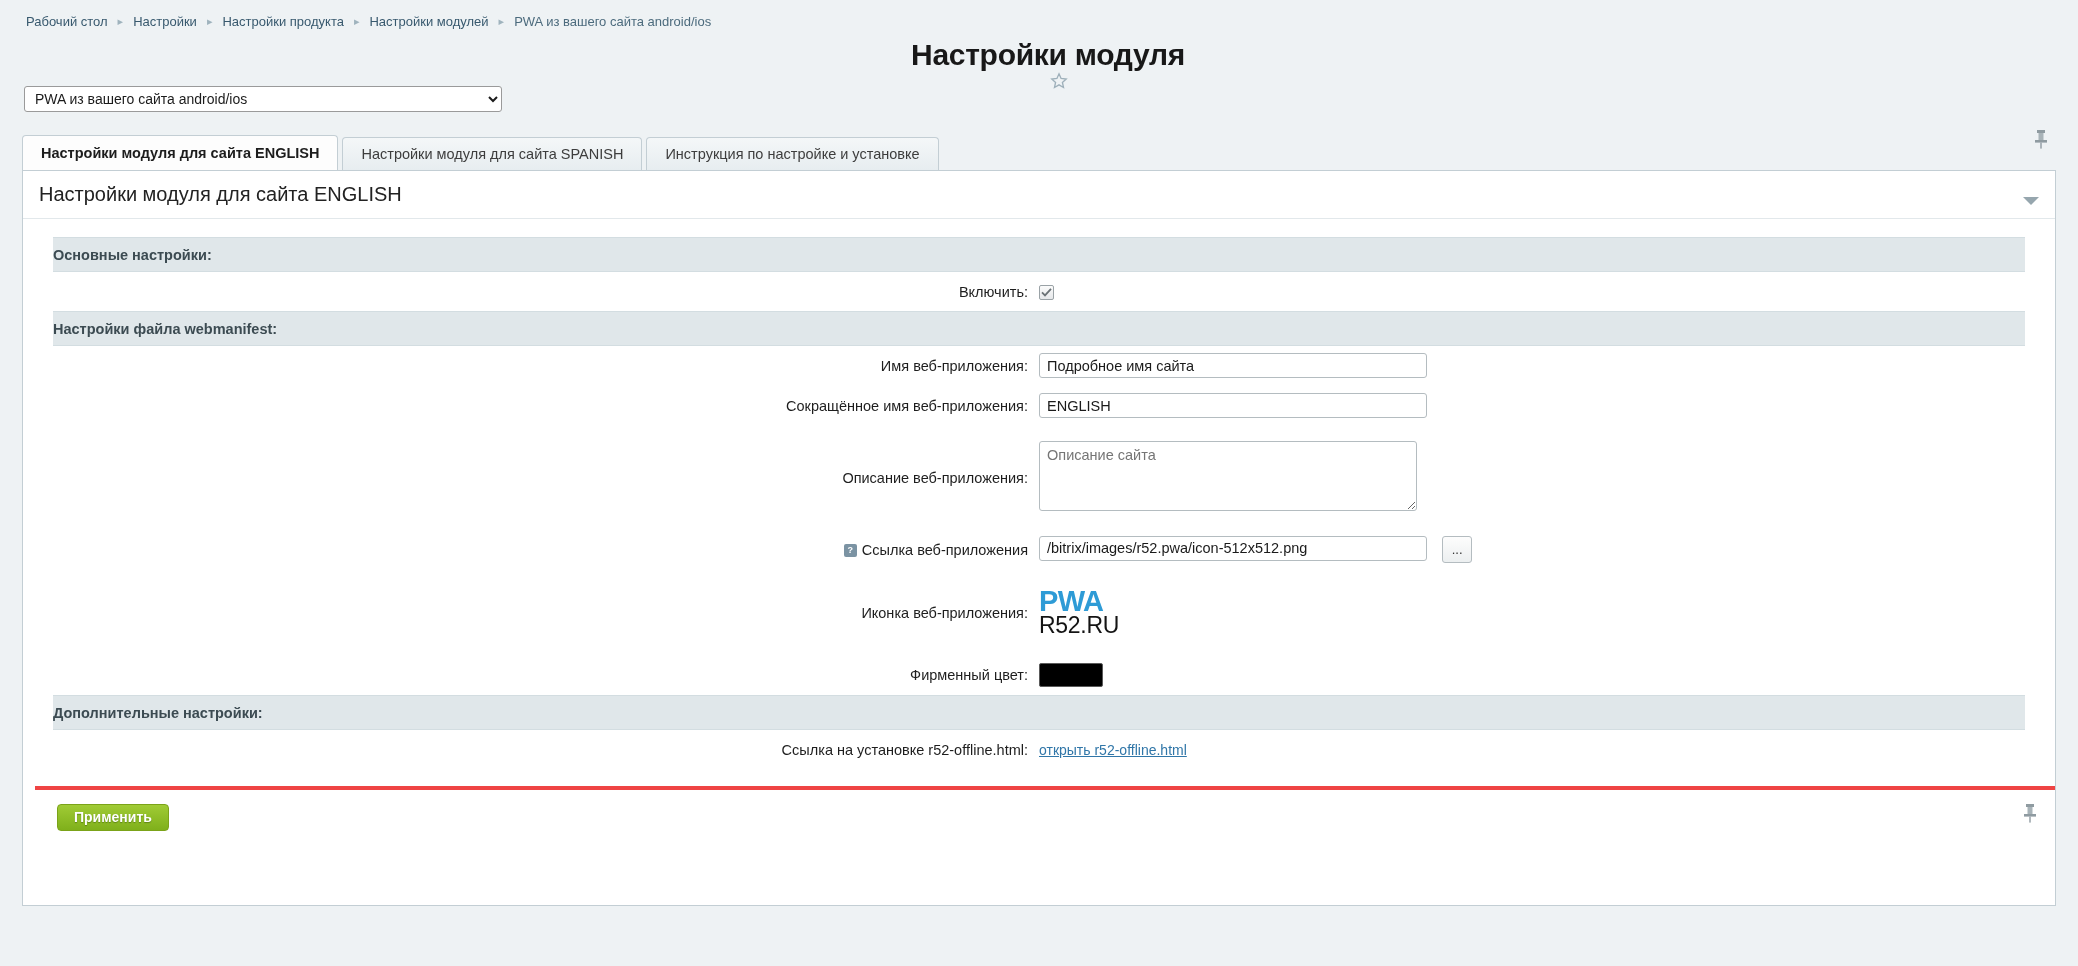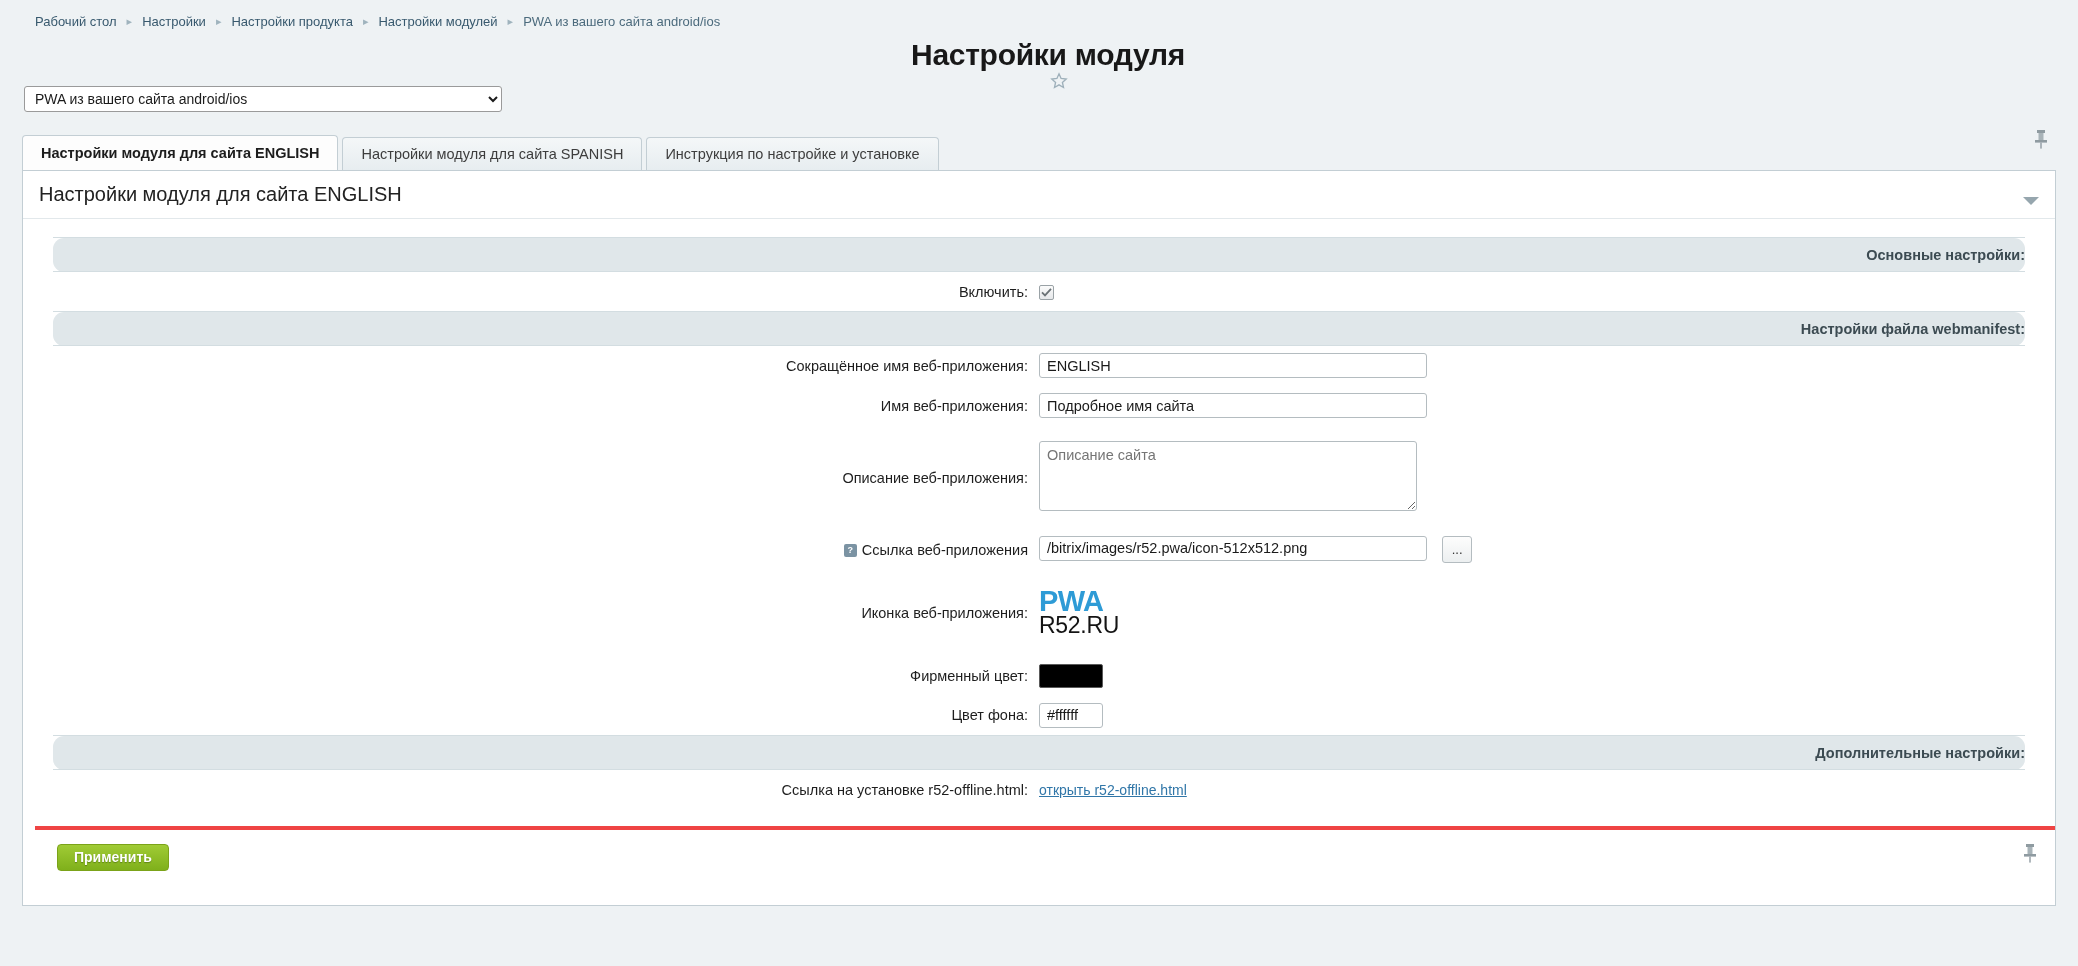--- a/index.html
+++ b/index.html
@@ -13,21 +13,20 @@
     overflow: hidden;
     position: relative;
   }
 
   
   .breadcrumb {
     display: flex; align-items: center;
     padding: 10px 0 0 26px;
     font-size: 13px;
     height: 32px;
-    margin-left: 9px;
   }
   .breadcrumb a {
     color: #38596e; text-decoration: none; white-space: nowrap;
   }
   .breadcrumb a.last { color: #4c6b7d; }
   .crumb-sep {
     margin: 0 10px; color: #9fb3bd; font-size: 11px;
     transform: translateY(0px);
   }
 
@@ -114,28 +113,27 @@
     position: absolute; right: 14px; top: 18px; cursor: pointer;
   }
 
   
   .form-wrap { padding: 18px 30px 0 30px; }
   .form-table { width: 100%; border-collapse: collapse; }
   .form-table td { padding: 0; vertical-align: middle; }
 
   .section-head td {
     background: #e0e7ea;
-    text-align: right;
+    text-align: left;
     font-weight: bold;
     font-size: 14.5px;
     color: #3c4b52;
     height: 34px;
     border-top: 1px solid #d3dde1;
     border-bottom: 1px solid #d3dde1;
-    border-radius: 11px;
   }
 
   .lbl-cell {
     width: 50%;
     text-align: right;
     padding-right: 11px !important;
     font-size: 14.5px;
     color: #1e1e1e;
     white-space: nowrap;
   }
@@ -336,30 +334,30 @@
             </svg>
           </span>
         </td>
       </tr>
 
       <tr class="section-head">
         <td colspan="2">Настройки файла webmanifest:</td>
       </tr>
 
       <tr class="row-pad">
+        <td class="lbl-cell">Имя веб-приложения:</td>
+        <td class="val-cell">
+          <input type="text" class="wide" value="Подробное имя сайта" style="">
+        </td>
+      </tr>
+
+      <tr class="row-pad">
         <td class="lbl-cell">Сокращённое имя веб-приложения:</td>
         <td class="val-cell">
           <input type="text" class="wide" value="ENGLISH" style="">
-        </td>
-      </tr>
-
-      <tr class="row-pad">
-        <td class="lbl-cell">Имя веб-приложения:</td>
-        <td class="val-cell">
-          <input type="text" class="wide" value="Подробное имя сайта" style="">
         </td>
       </tr>
 
       <tr>
         <td class="lbl-cell" style="height:104px">Описание веб-приложения:</td>
         <td class="val-cell">
           <textarea placeholder="Описание сайта" style=""></textarea>
         </td>
       </tr>
 
@@ -383,26 +381,20 @@
         </td>
       </tr>
 
       <tr class="row-pad">
         <td class="lbl-cell">Фирменный цвет:</td>
         <td class="val-cell">
           <span class="color-swatch"></span>
         </td>
       </tr>
 
-      <tr class="row-pad">
-        <td class="lbl-cell">Цвет фона:</td>
-        <td class="val-cell">
-          <input type="text" class="colorfield" value="#ffffff" style="">
-        </td>
-      </tr>
 
       <tr class="section-head">
         <td colspan="2">Дополнительные настройки:</td>
       </tr>
 
       <tr class="row-pad">
         <td class="lbl-cell">Ссылка на установке r52-offline.html:</td>
         <td class="val-cell">
           <a class="offline-link">открыть r52-offline.html</a>
         </td>

